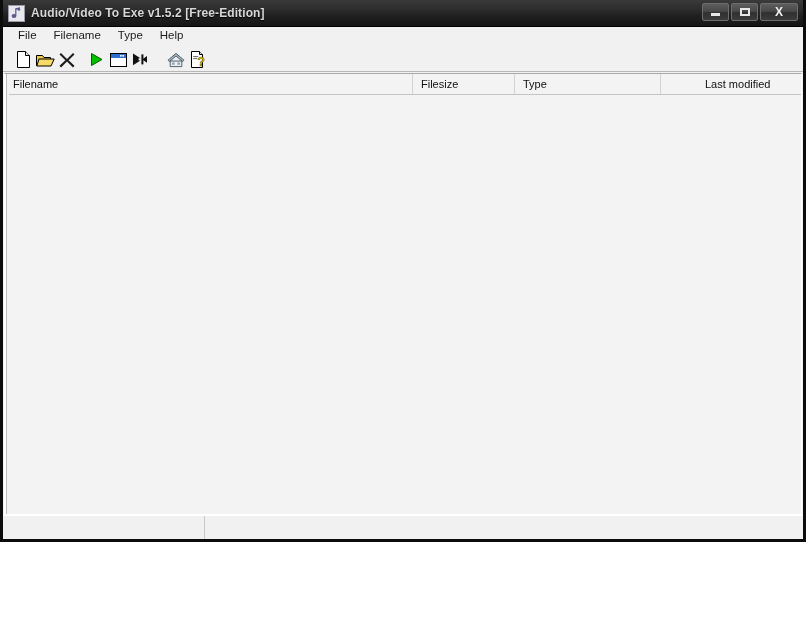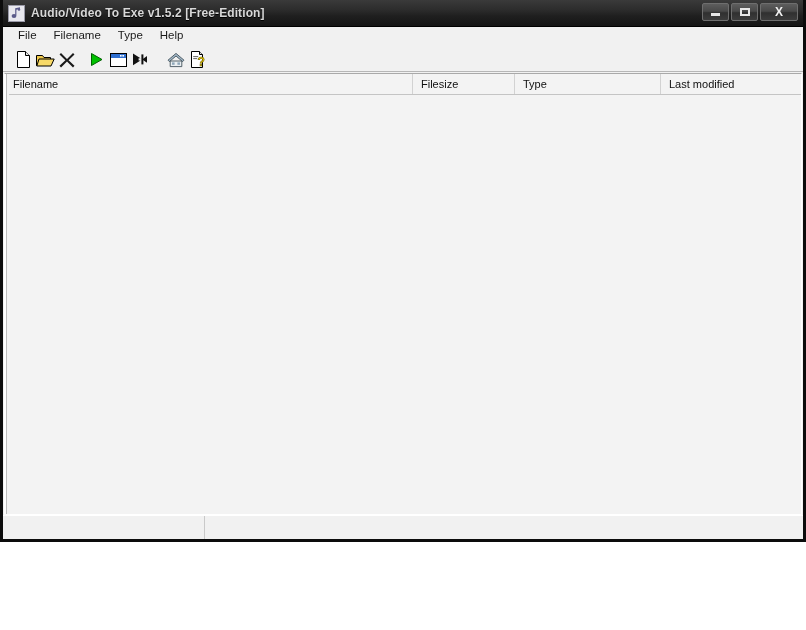--- a/index.html
+++ b/index.html
@@ -166,21 +166,21 @@
     display: flex;
     align-items: center;
     font-size: 11px;
     color: #101010;
     padding-left: 8px;
     box-sizing: border-box;
     border-right: 1px solid #d2d2d2;
     white-space: nowrap;
     overflow: hidden;
   }
-  .lv-col:last-child { border-right: 0; }
+  .lv-col:last-child { border-right: 0; margin-left: 36px; }
   .lv-col.c0 { width: 408px; }
   .lv-col.c1 { width: 102px; }
   .lv-col.c2 { width: 146px; }
   .lv-col.c3 { flex: 1 1 auto; }
   .lv-body {
     flex: 1 1 auto;
     background: #f3f3f3;
     overflow: hidden;
   }
   .lv-rail {

